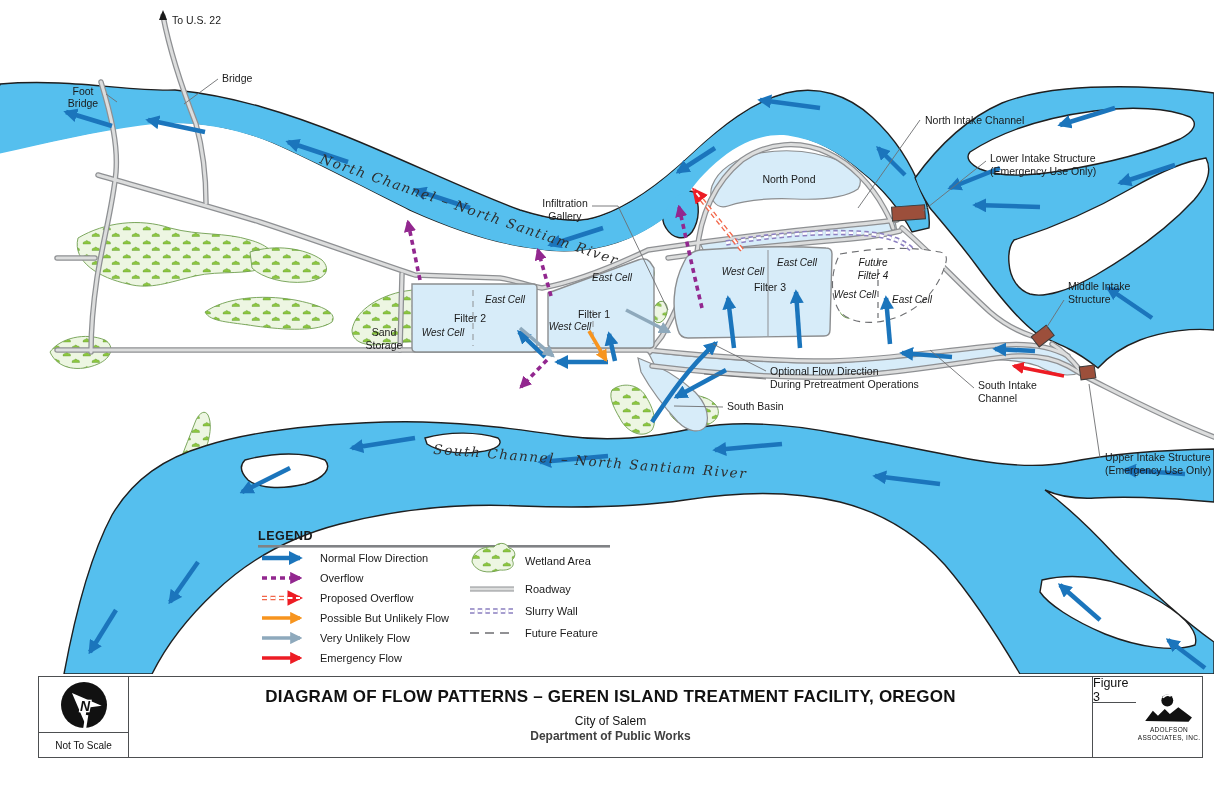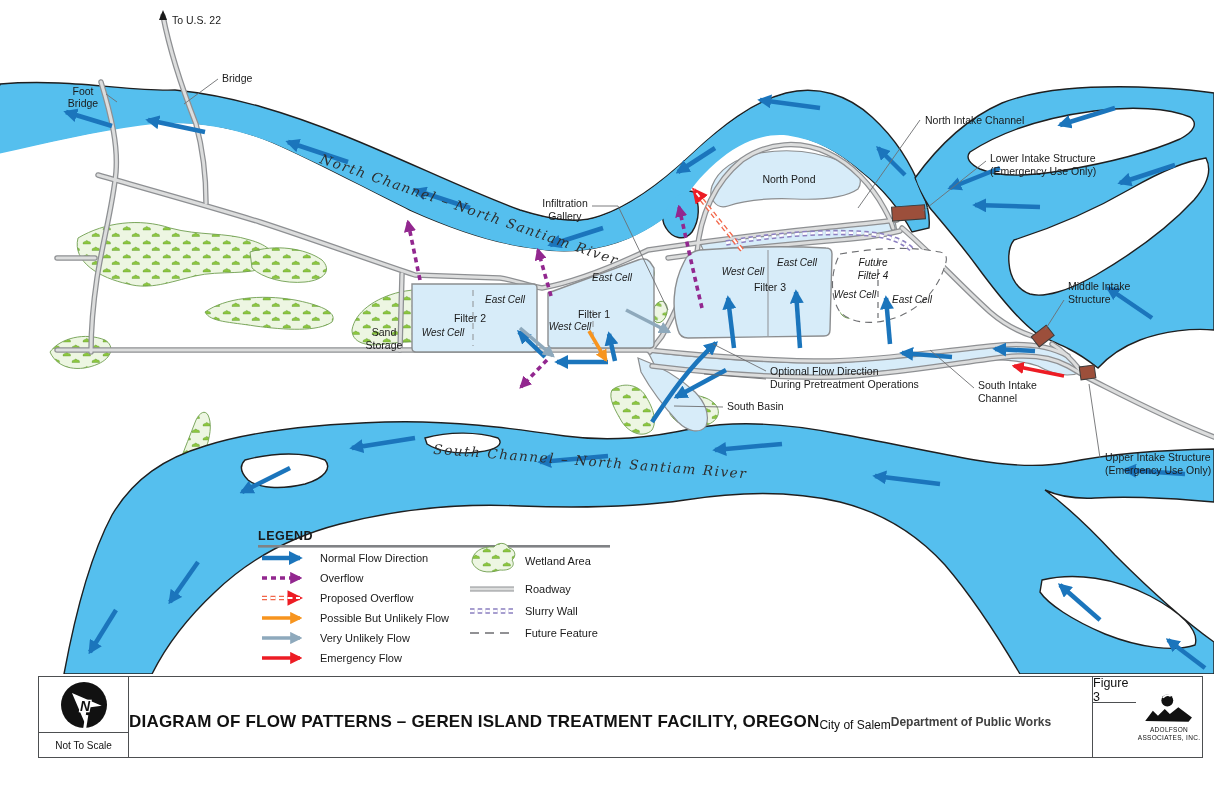--- a/index.html
+++ b/index.html
@@ -8,21 +8,21 @@
   .lbl{font:10.5px "Liberation Sans",sans-serif;fill:#1a1a1a;}
   .cell{font:italic 10px "Liberation Sans",sans-serif;fill:#1a1a1a;}
   .riverlbl{font:italic 13.5px "DejaVu Serif",serif;fill:#2e2e2e;letter-spacing:1.6px;}
   .legendlbl{font:11px "Liberation Sans",sans-serif;fill:#1a1a1a;}
   .legendtitle{font:bold 12.5px "Liberation Sans",sans-serif;fill:#1a1a1a;letter-spacing:.5px;}
   
   #titleblock{position:absolute;left:38px;top:676px;width:1165px;height:82px;border:1.5px solid #4d4f51;display:flex;box-sizing:border-box;background:#fff;}
   .tb-left{width:90px;border-right:1.5px solid #4d4f51;display:flex;flex-direction:column;box-sizing:border-box;}
   .tb-compass{flex:1;display:flex;align-items:center;justify-content:center;border-bottom:1.5px solid #4d4f51;}
   .tb-scale{height:24px;display:flex;align-items:center;justify-content:center;font-size:10px;color:#111;}
-  .tb-main{flex:1;display:flex;flex-direction:row;align-items:center;justify-content:flex-start;padding-top:10px;box-sizing:border-box;}
+  .tb-main{flex:1;display:flex;flex-direction:column;align-items:center;justify-content:flex-start;padding-top:10px;box-sizing:border-box;}
   .tb-title{font-size:17px;font-weight:bold;color:#111;letter-spacing:.2px;}
   .tb-sub{font-size:12px;font-weight:normal;color:#111;margin-top:7px;line-height:15px;text-align:center;}
   .tb-sub2{font-size:12px;font-weight:bold;color:#404040;line-height:15px;text-align:center;}
   .tb-right{width:110px;border-left:1.5px solid #4d4f51;display:flex;flex-direction:row;box-sizing:border-box;}
   .tb-fig{height:25px;border-bottom:1.5px solid #4d4f51;display:flex;align-items:center;justify-content:center;font-size:12.5px;color:#111;}
   .tb-logo{flex:1;display:flex;flex-direction:column;align-items:center;justify-content:center;}
   .tb-firm{font-size:6.5px;color:#111;text-align:center;line-height:8px;letter-spacing:.3px;}
 </style>
 </head>
 <body>

